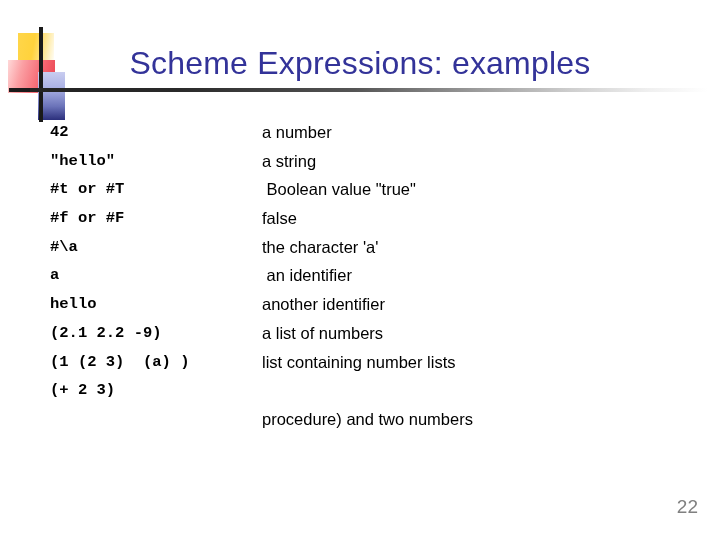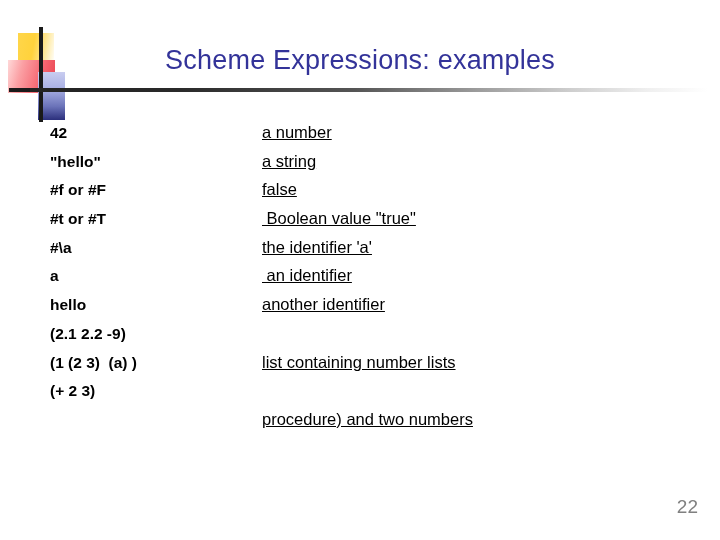--- a/index.html
+++ b/index.html
@@ -70,21 +70,21 @@
     background: #1a1a1a;
   }
 
   
   #slide-title {
     position: absolute;
     left: 60px;
     top: 46px;
     width: 600px;
     text-align: center;
-    font-size: 27px;
+    font-size: 32px;
     font-weight: normal;
     color: #333399;
     letter-spacing: 0.2px;
     line-height: 1.1;
     white-space: nowrap;
   }
 
   
   #title-rule {
     position: absolute;
@@ -110,37 +110,36 @@
     width: 640px;
   }
   .expr-row {
     position: relative;
     height: 28.7px;
   }
   .expr-code {
     position: absolute;
     left: 0;
     top: 0;
-    font-family: Liberation Sans, sans-serif;
+    font-family: Liberation Mono, monospace;
     font-size: 15.5px;
     font-weight: bold;
     color: #000000;
     white-space: pre;
     line-height: 21px;
   }
   .expr-desc {
     position: absolute;
     left: 212px;
     top: 0;
     font-family: "Liberation Sans", sans-serif;
     font-size: 16.5px;
     color: #000000;
     white-space: pre;
     line-height: 21px;
-    text-decoration: underline;
   }
   
   .expr-row.wide .expr-desc {
     left: 243px;
   }
 
   
   #page-number {
     position: absolute;
     right: 22px;
@@ -168,41 +167,42 @@
 <div id="expression-table">
     <div class="expr-row">
       <div class="expr-code">42</div>
       <div class="expr-desc">a number</div>
     </div>
     <div class="expr-row">
       <div class="expr-code">"hello"</div>
       <div class="expr-desc">a string</div>
     </div>
     <div class="expr-row">
+      <div class="expr-code">#t or #T</div>
+      <div class="expr-desc"> Boolean value "true"</div>
+    </div>
+    <div class="expr-row">
       <div class="expr-code">#f or #F</div>
       <div class="expr-desc">false</div>
     </div>
     <div class="expr-row">
-      <div class="expr-code">#t or #T</div>
-      <div class="expr-desc"> Boolean value "true"</div>
-    </div>
-    <div class="expr-row">
       <div class="expr-code">#\a</div>
-      <div class="expr-desc">the identifier 'a'</div>
+      <div class="expr-desc">the character 'a'</div>
     </div>
     <div class="expr-row">
       <div class="expr-code">a</div>
       <div class="expr-desc"> an identifier</div>
     </div>
     <div class="expr-row">
       <div class="expr-code">hello</div>
       <div class="expr-desc">another identifier</div>
     </div>
     <div class="expr-row">
       <div class="expr-code">(2.1 2.2 -9)</div>
+      <div class="expr-desc">a list of numbers</div>
     </div>
     <div class="expr-row">
       <div class="expr-code">(1 (2 3)  (a) )</div>
       <div class="expr-desc">list containing number lists</div>
     </div>
     <div class="expr-row">
       <div class="expr-code">(+ 2 3)</div>
     </div>
     <div class="expr-row">
       <div class="expr-code"></div>

